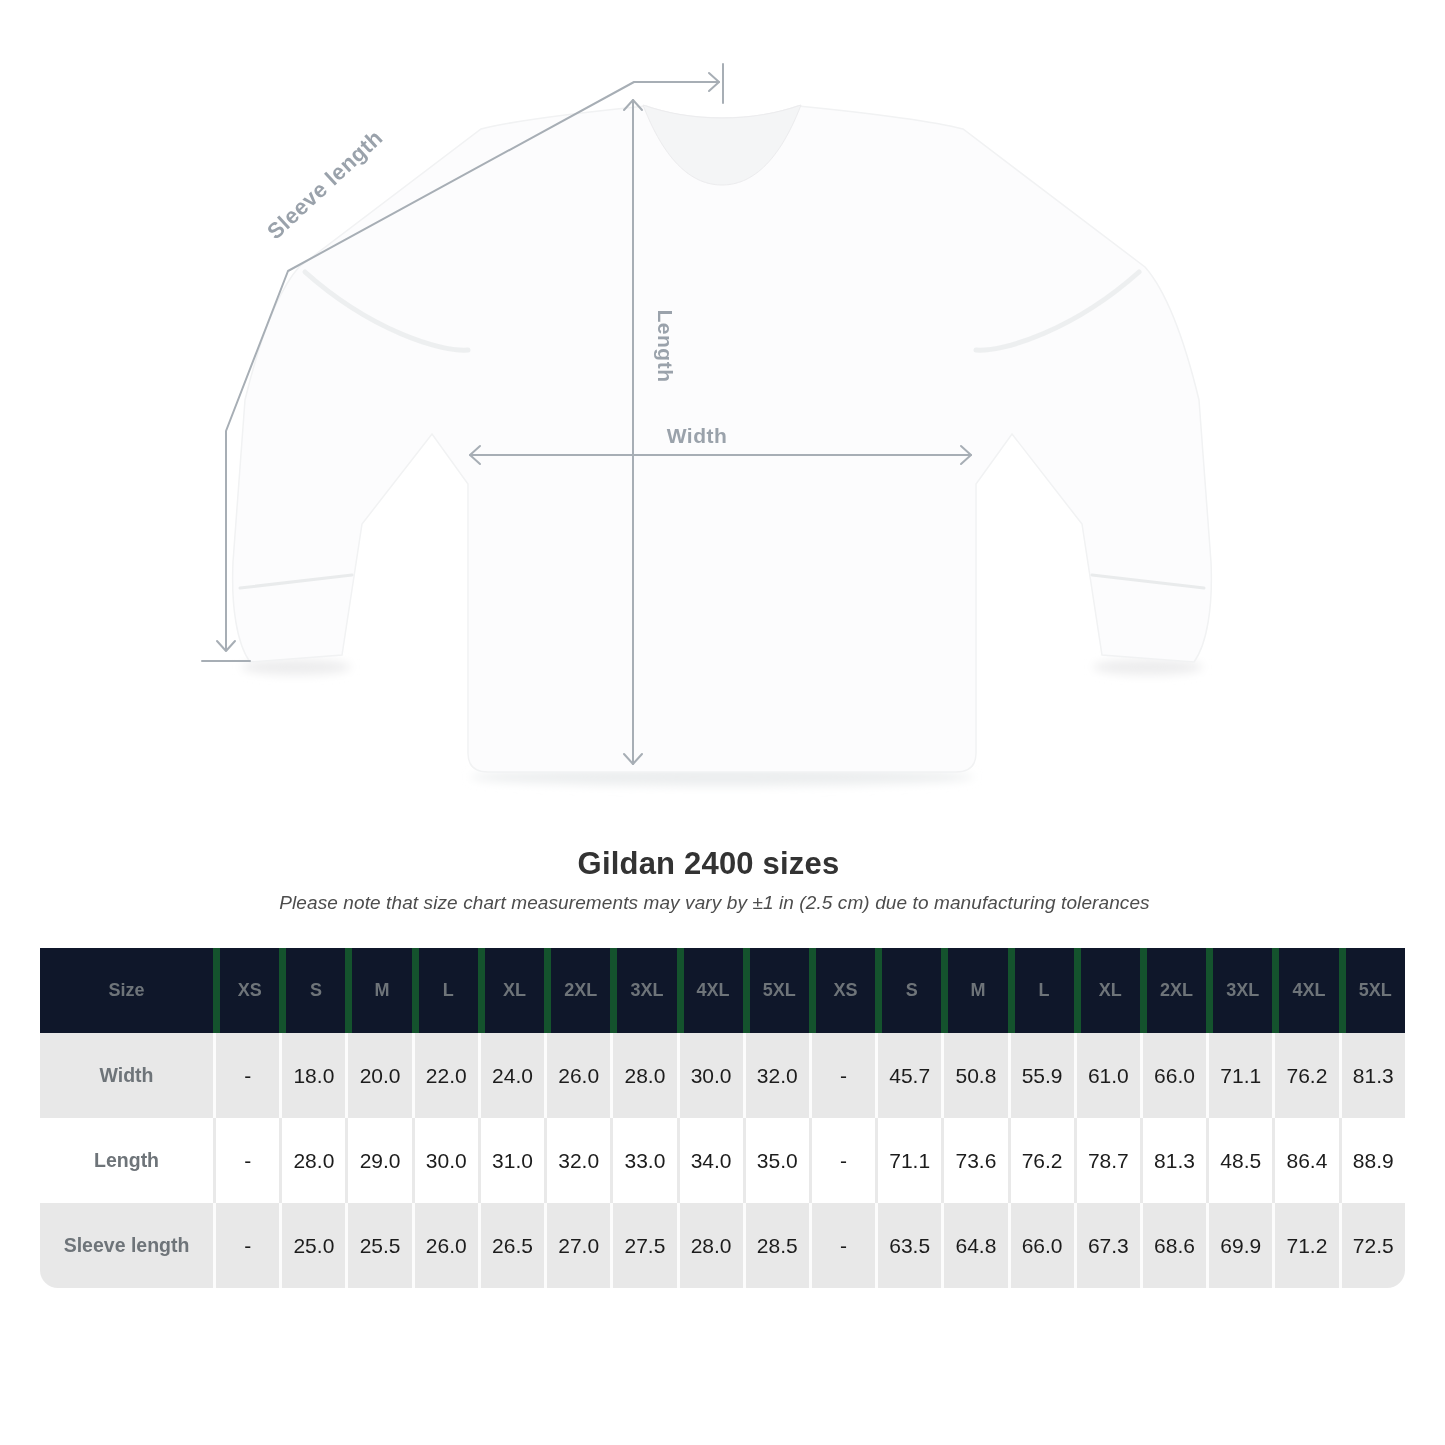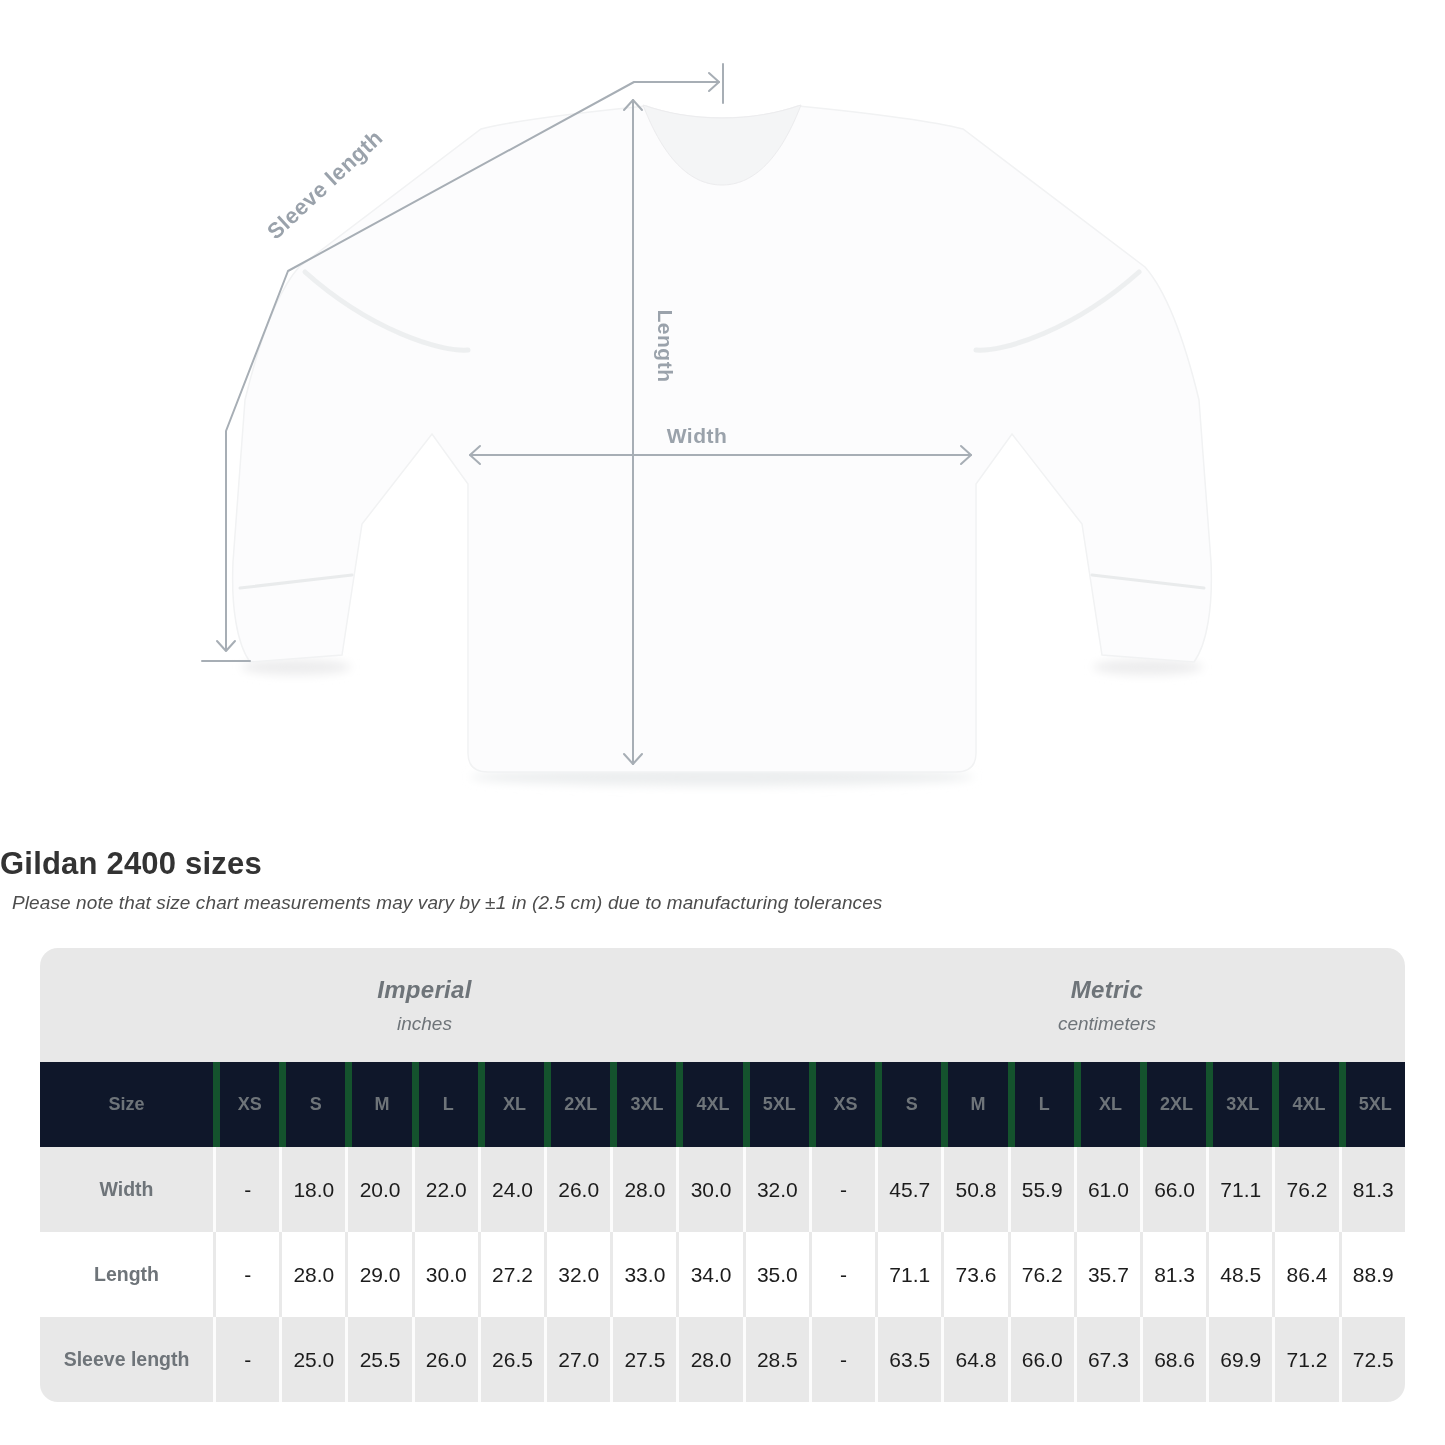--- a/index.html
+++ b/index.html
@@ -3,21 +3,21 @@
 <meta charset="utf-8">
 <style>
   html,body{margin:0;padding:0;background:#ffffff;}
   .stage{
     position:relative;width:1445px;height:1445px;background:#ffffff;overflow:hidden;
     font-family:"Liberation Sans", sans-serif;
   }
   
   .figure{position:absolute;top:0;left:0;width:1445px;height:830px;}
   
-  .heading{position:absolute;top:846px;left:0;width:1417px;}
+  .heading{position:absolute;top:846px;left:0;width:1417px;text-align:center;}
   .heading h1{
     margin:0;font-size:31px;line-height:36px;font-weight:bold;color:#333333;
     letter-spacing:.2px;
   }
   .heading p{
     margin:10px 0 0 12px;font-size:19px;font-style:italic;color:#4d4d4d;letter-spacing:.1px;
   }
   
   .table-wrap{position:absolute;top:948px;left:40px;width:1365px;}
   table.sizes{
@@ -162,30 +162,20 @@
           <col class="c-data">
           <col class="c-data">
           <col class="c-data">
           <col class="c-data">
           <col class="c-data">
           <col class="c-data">
           <col class="c-data">
           <col class="c-data">
       </colgroup>
       <thead>
-        <tr class="r-units">
-          <th colspan="10" class="corner-tl">
-            <div class="unit-name">Imperial</div>
-            <div class="unit-sub">inches</div>
-          </th>
-          <th colspan="9" class="corner-tr">
-            <div class="unit-name">Metric</div>
-            <div class="unit-sub">centimeters</div>
-          </th>
-        </tr>
         <tr class="r-sizes">
           <th>Size</th>
           <th class="sep">XS</th>
           <th class="sep">S</th>
           <th class="sep">M</th>
           <th class="sep">L</th>
           <th class="sep">XL</th>
           <th class="sep">2XL</th>
           <th class="sep">3XL</th>
           <th class="sep">4XL</th>
@@ -222,30 +212,30 @@
           <td class="sep">71.1</td>
           <td class="sep">76.2</td>
           <td class="sep">81.3</td>
         </tr>
         <tr class="r-white">
           <th class="lbl">Length</th>
           <td class="sep">-</td>
           <td class="sep">28.0</td>
           <td class="sep">29.0</td>
           <td class="sep">30.0</td>
-          <td class="sep">27.2</td>
+          <td class="sep">31.0</td>
           <td class="sep">32.0</td>
           <td class="sep">33.0</td>
           <td class="sep">34.0</td>
           <td class="sep">35.0</td>
           <td class="sep">-</td>
           <td class="sep">71.1</td>
           <td class="sep">73.6</td>
           <td class="sep">76.2</td>
-          <td class="sep">35.7</td>
+          <td class="sep">78.7</td>
           <td class="sep">81.3</td>
           <td class="sep">48.5</td>
           <td class="sep">86.4</td>
           <td class="sep">88.9</td>
         </tr>
         <tr class="r-gray corner-b">
           <th class="lbl">Sleeve length</th>
           <td class="sep">-</td>
           <td class="sep">25.0</td>
           <td class="sep">25.5</td>

